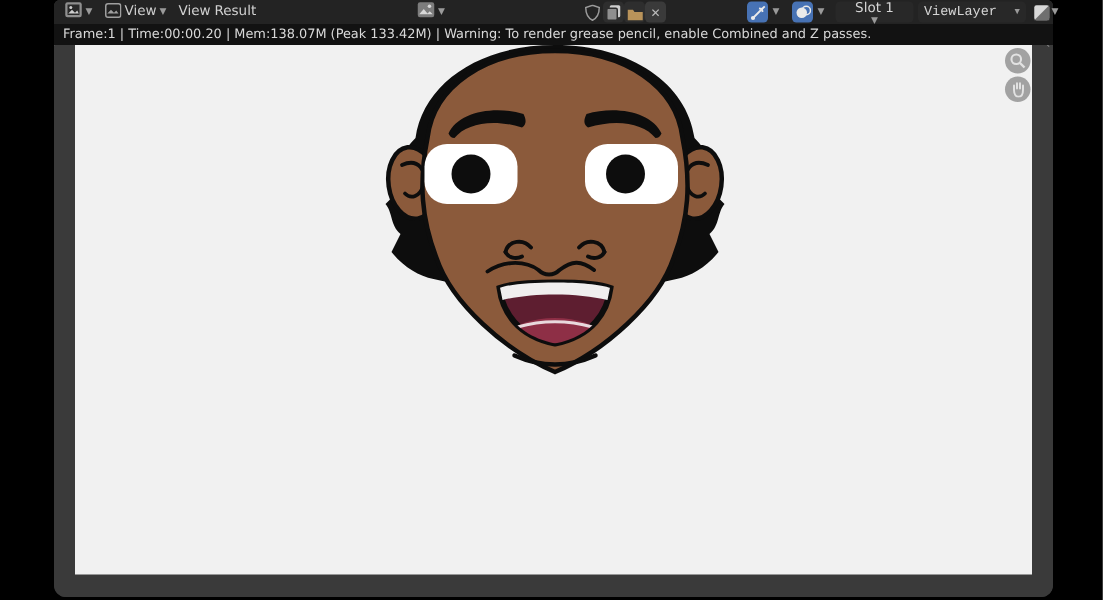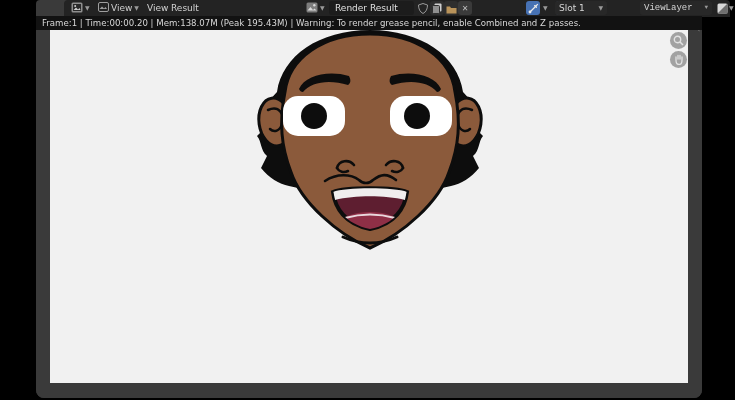--- a/index.html
+++ b/index.html
@@ -4,21 +4,21 @@
 <style>
   * { margin:0; padding:0; box-sizing:border-box; }
   html,body { width:735px; height:400px; background:#000; overflow:hidden;
               font-family:"DejaVu Sans", sans-serif; }
 
   .area { position:absolute; left:36px; top:0; width:666px; height:398px;
           background:#3a3a3a; border-radius:4px 4px 8px 8px; }
 
   
   .header { position:absolute; left:0; top:0; width:100%; height:17px;
-            background:#232323; border-radius:4px 4px 0 0;margin-left:28px; }
+            background:#232323; border-radius:4px 4px 0 0; }
   .hbtn { position:absolute; top:1px; height:14px; display:flex; align-items:center;
           gap:2px; color:#cfcfcf; font-size:9px; padding:0 2px; border-radius:3px; }
   .chev { font-size:6px; color:#9a9a9a; line-height:1; }
   .menu-item { position:absolute; top:1px; height:14px; display:flex; align-items:center;
                color:#d2d2d2; font-size:9px; padding:0 3px; }
   .field { position:absolute; top:1px; height:14px; background:#1c1c1c; border-radius:3px;
            color:#e0e0e0; font-size:9px; display:flex; align-items:center; padding:0 6px; }
   .icon-btn { position:absolute; top:1px; width:14px; height:14px; background:#2e2e2e;
               border-radius:3px; display:flex; align-items:center; justify-content:center; }
   .blue-btn { background:#4772b4; }
@@ -84,23 +84,20 @@
       <span>
         <svg width="12" height="11">
             <rect x="0.5" y="0.5" width="11" height="10" rx="1.5" fill="#7d7d7d"></rect>
             <path d="M1.5 8.5 L4.5 5 L7 8 L8.5 6.5 L10.5 8.5 Z" fill="#d8d8d8"></path>
             <circle cx="8.3" cy="3.2" r="1.2" fill="#d8d8d8"></circle>
           </svg>
       </span>
       <span class="chev">▼</span>
     </div>
 
-    <div class="field" style="left:265px; width:85px;">
-      <span>Render Result</span>
-    </div>
 
     <div class="icon-btn" style="left:352px; background:transparent;">
       <span>
         <svg width="10" height="11">
             <path d="M5 0.5 L9.5 2 C9.5 6 8 9 5 10.5 C2 9 0.5 6 0.5 2 Z" fill="none" stroke="#9a9a9a"></path>
           </svg>
       </span>
     </div>
 
     <div class="icon-btn" style="left:366px;">
@@ -142,21 +139,21 @@
         <svg width="11" height="11">
             <circle cx="4.5" cy="5.5" r="3.5" fill="#eaeaea"></circle>
             <circle cx="7.5" cy="4" r="2.8" fill="none" stroke="#eaeaea"></circle>
           </svg>
       </span>
     </div>
     <div class="hbtn" style="left:507px;">
       <span class="chev">▼</span>
     </div>
 
-    <div class="drop" style="left:491px; width:52px;">
+    <div class="drop" style="left:521px; width:52px;flex-direction:column;">
       <span>Slot 1</span>
       <span class="chev">▼</span>
     </div>
 
     <div class="drop" style="left:576px; width:72px;font-family:Liberation Mono, monospace;">
       <span>ViewLayer</span>
       <span class="chev">▼</span>
     </div>
 
     <div class="icon-btn" style="left:651px; background:transparent;">
@@ -166,21 +163,21 @@
             <path d="M0.5 10.5 L10.5 0.5 L10.5 10.5 Z" fill="#6f6f6f"></path>
           </svg>
       </span>
     </div>
     <div class="hbtn" style="left:663px;">
       <span class="chev">▼</span>
     </div>
   </div>
 
   <div class="infobar">
-    <span>Frame:1 | Time:00:00.20 | Mem:138.07M (Peak 195.43M) | Warning: To render grease pencil, enable Combined and Z passes.</span>
+    <span>Frame:1 | Time:00:00.20 | Mem:138.07M (Peak 133.42M) | Warning: To render grease pencil, enable Combined and Z passes.</span>
   </div>
 
   <div class="viewport">
     <div class="canvas">
 
       <svg class="render-svg" viewBox="0 0 230 228">
         <defs>
           <clipPath id="mouthClip">
             <path d="M78,162 C90,157 140,157 152,162 C150,178 140,194 115,199 C90,194 80,178 78,162 Z"></path>
           </clipPath>

